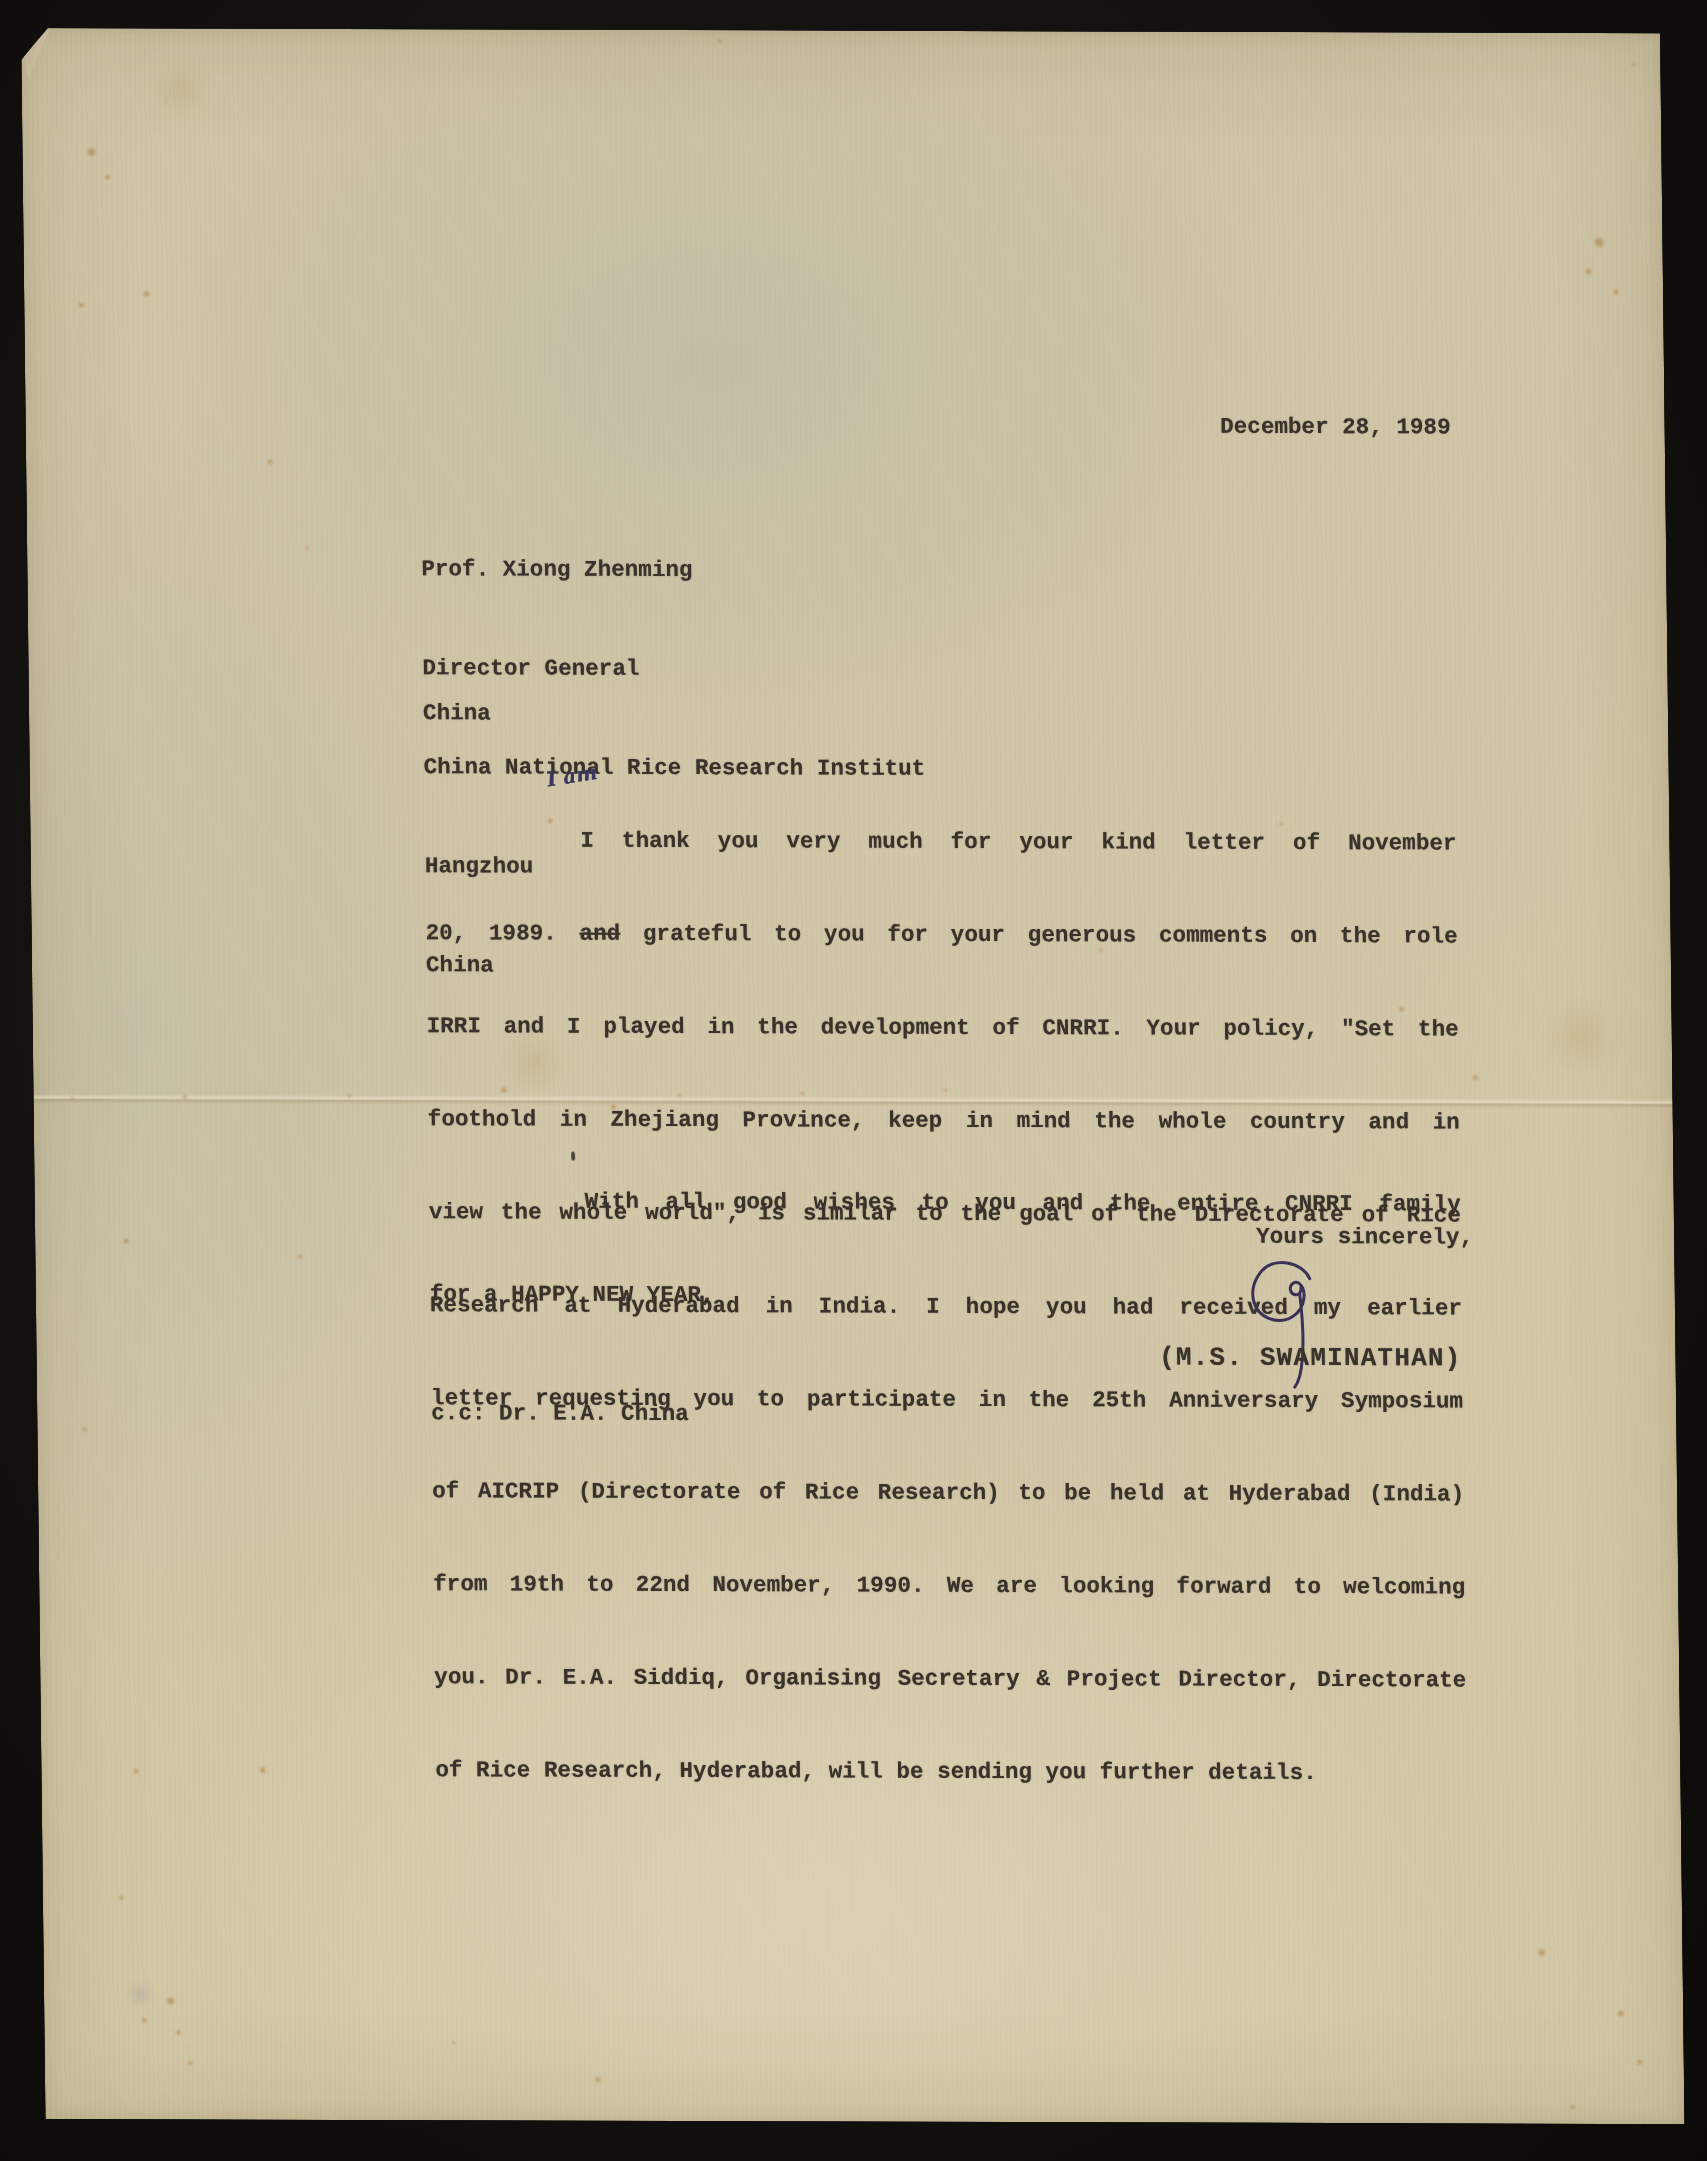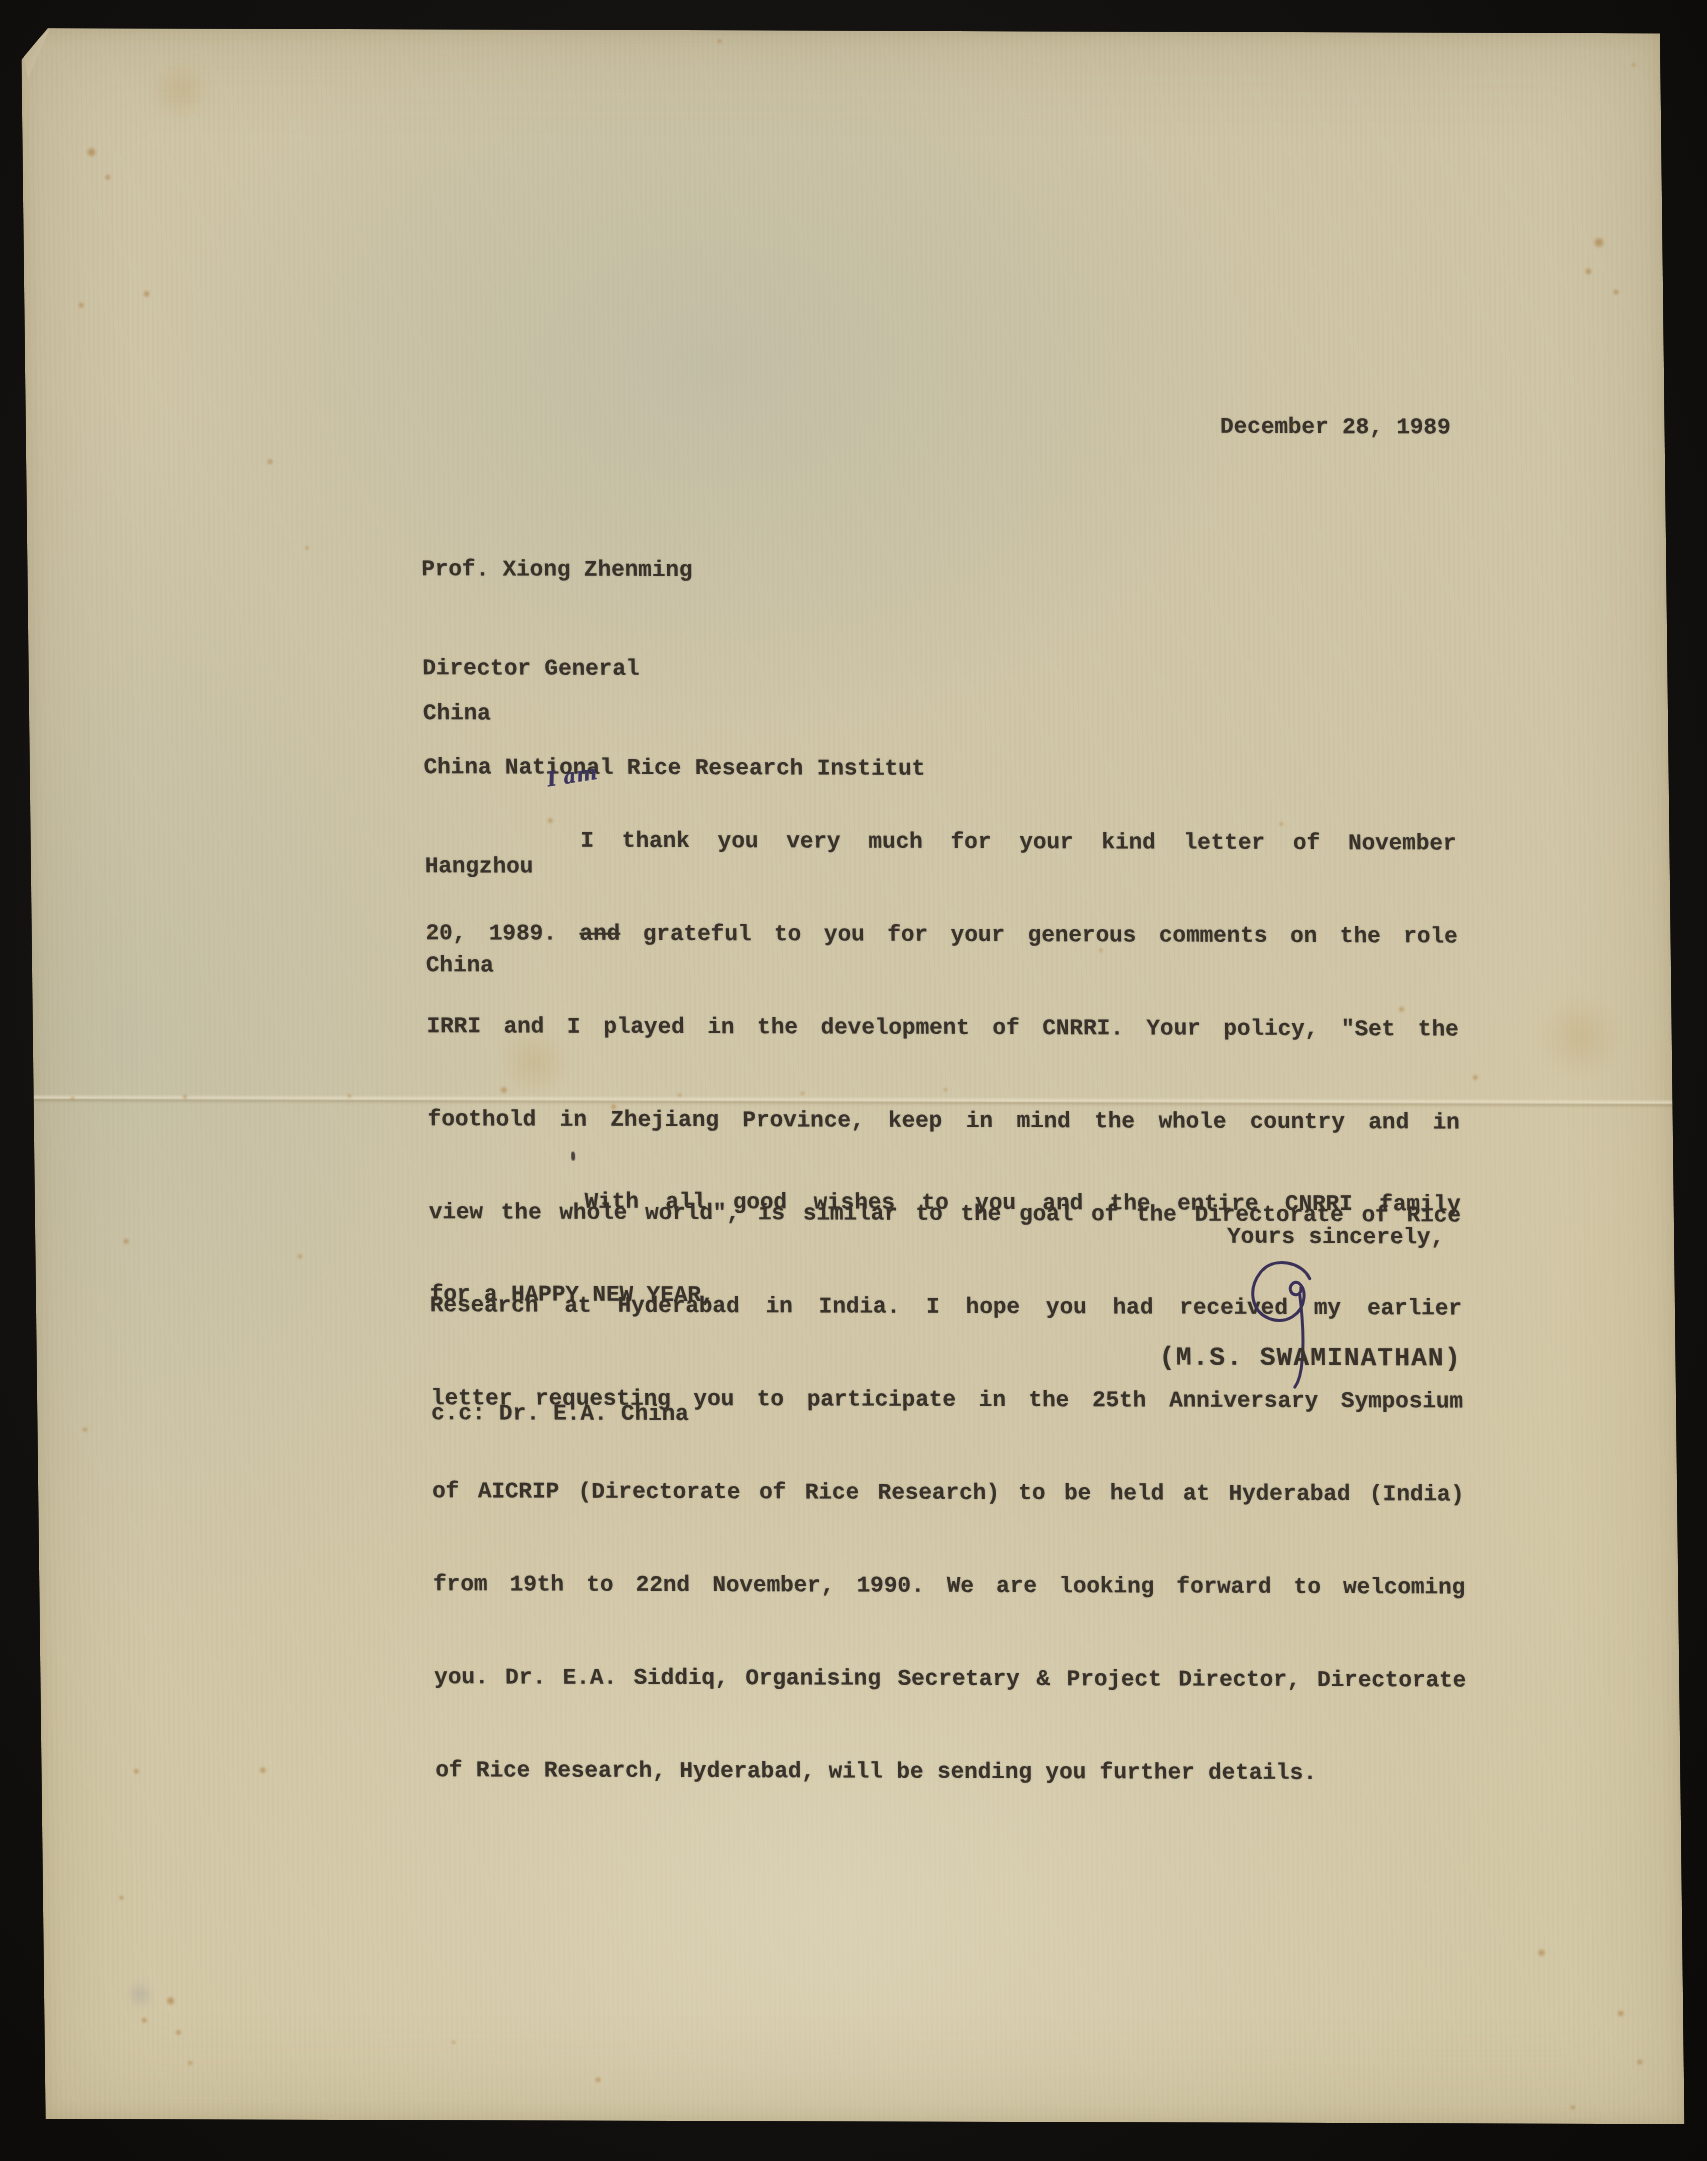--- a/index.html
+++ b/index.html
@@ -27,21 +27,21 @@
     text-shadow:0 0 1.2px rgba(56,50,42,.55);white-space:pre-wrap;}
   #date-line{top:380px;right:214px;}
   #recipient{left:394px;top:455px;line-height:34px;}
   #salutation{left:394px;top:669px;}
   #body1{left:394px;top:734px;width:1032px;}
   #body2{left:394px;top:1095px;width:1032px;}
   .bl{height:31px;overflow:visible;}
   .j{text-align:justify;text-align-last:justify;}
   .ind{padding-left:156px;}
   .strike{text-decoration:line-through;text-decoration-thickness:2.4px;text-decoration-color:#3a342b;}
-  #closing-line{top:1190px;right:230px;text-align:right;}
+  #closing-line{top:1190px;right:201px;text-align:right;}
   #signer-name{top:1311px;right:214px;text-align:right;font-size:26px;letter-spacing:1.2px;}
   #cc-line{left:394px;top:1369px;}
   
   #handwritten{position:absolute;left:517px;top:734px;color:#3c3560;
     font-family:"DejaVu Serif",serif;font-style:italic;font-weight:700;font-size:20px;
     transform:rotate(-9deg);text-shadow:0 0 0.6px rgba(60,53,96,.6);}
   #signature{position:absolute;left:1208px;top:1225px;width:83px;height:138px;}
   
   .sp{position:absolute;border-radius:50%;filter:blur(0.9px);
     background:radial-gradient(circle, rgba(158,99,28,.55), rgba(158,99,28,.25) 55%, transparent 72%);}

